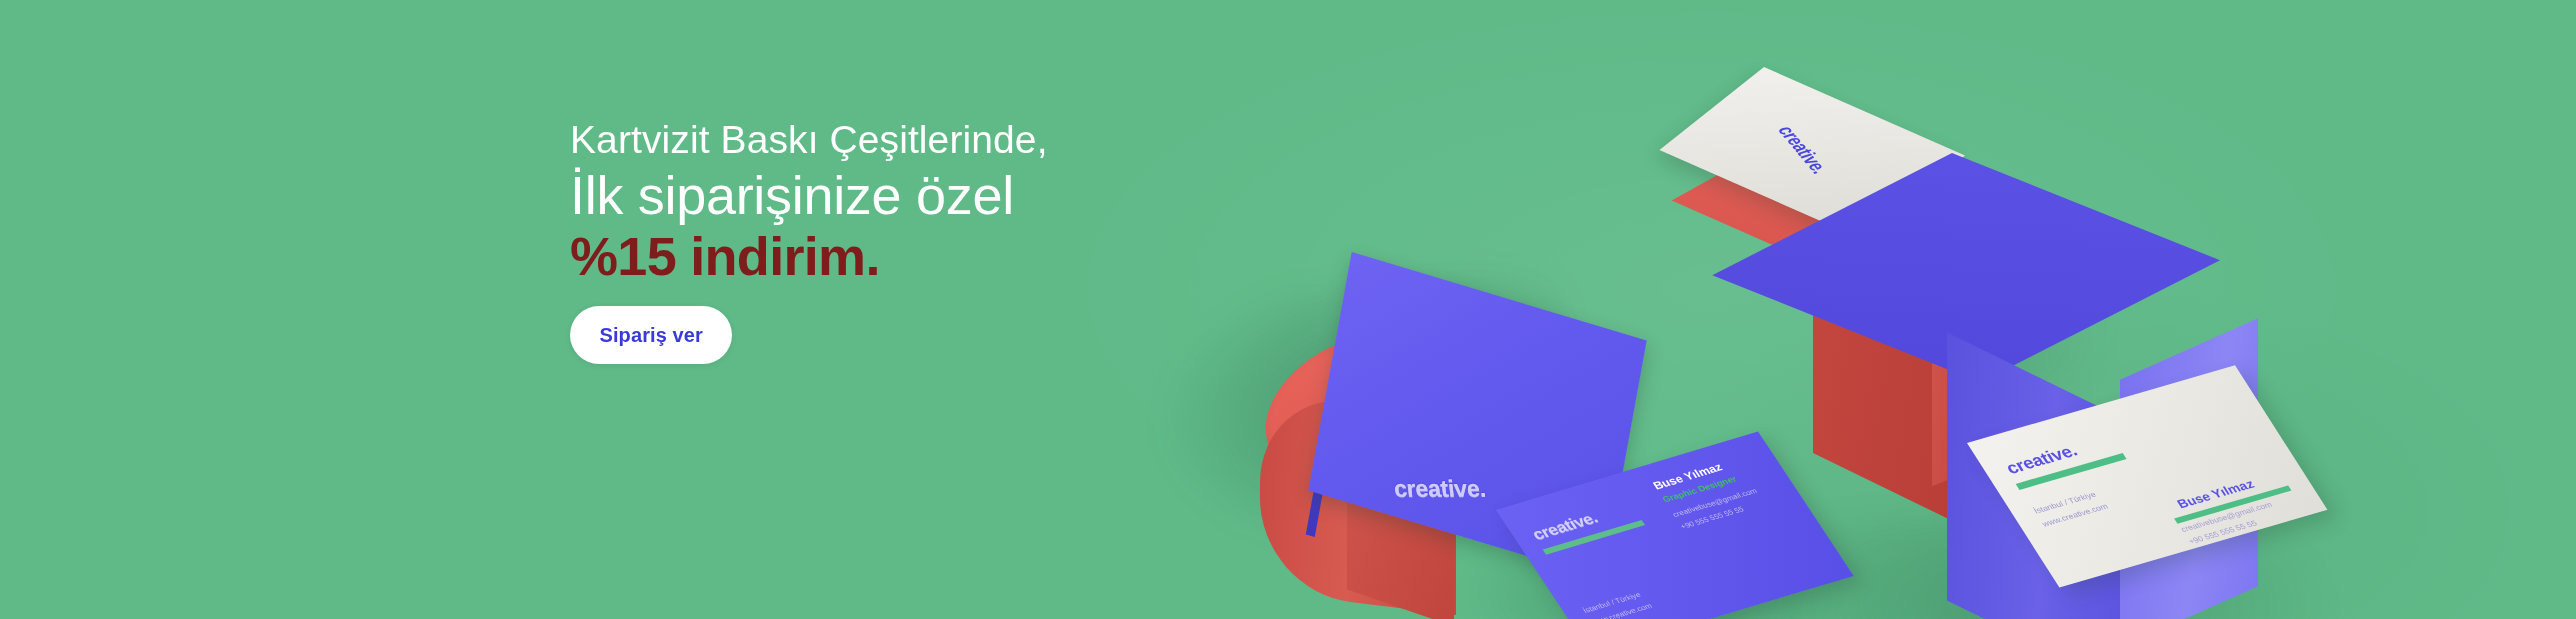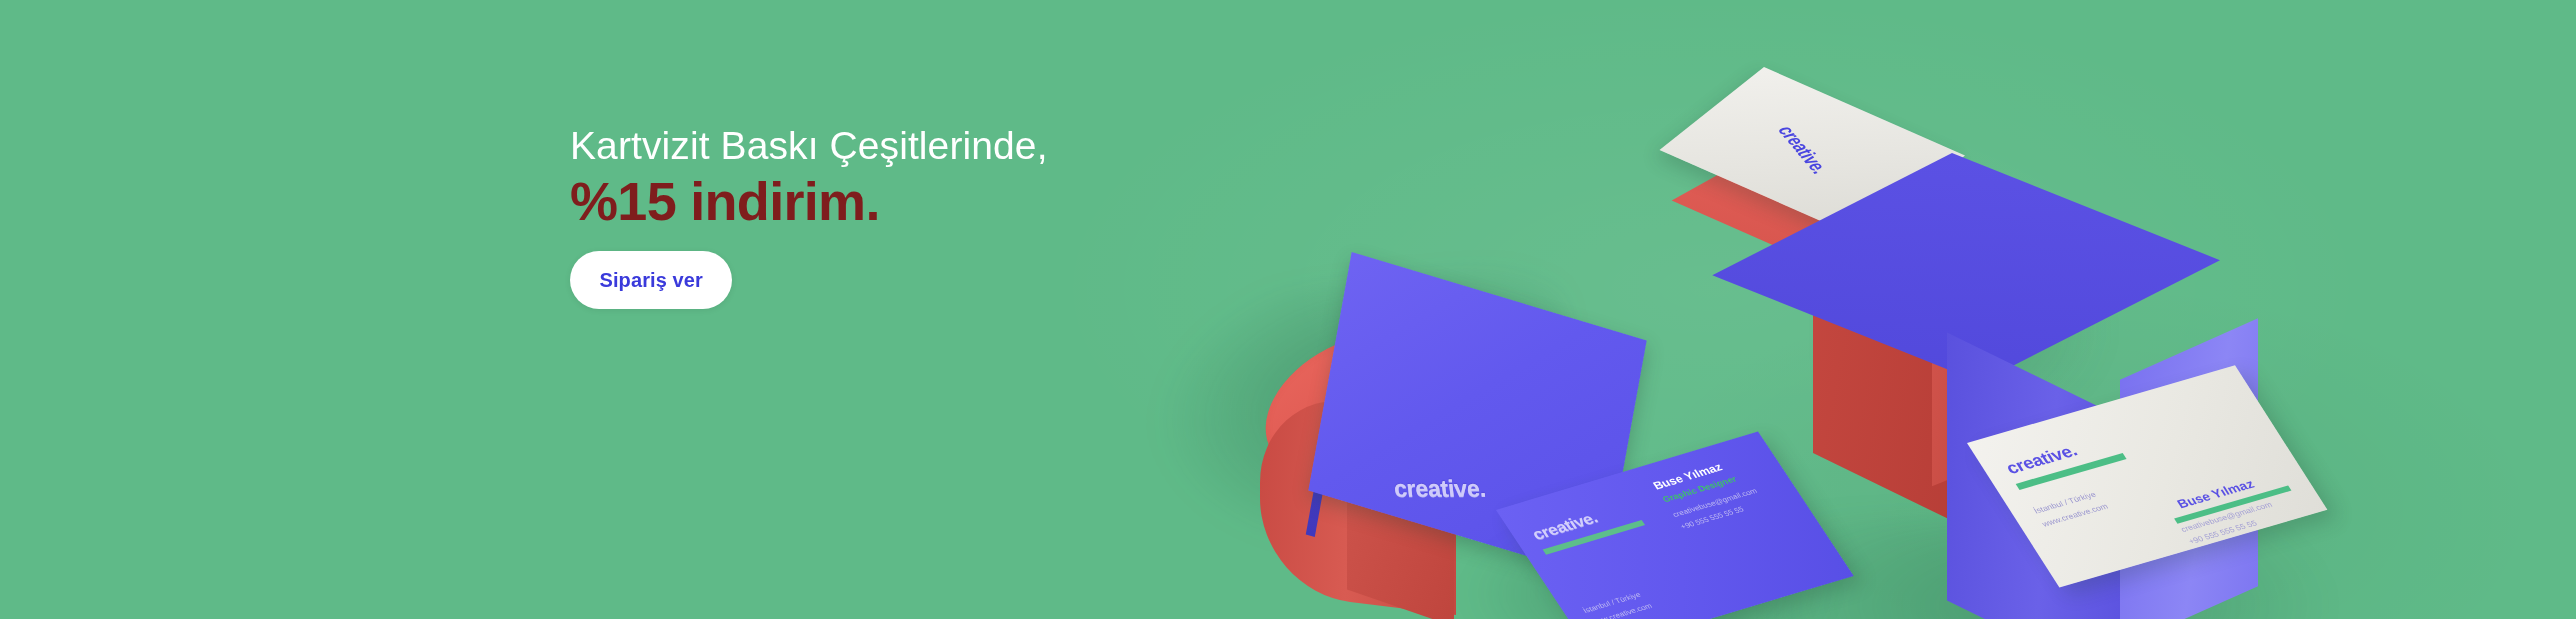--- a/index.html
+++ b/index.html
@@ -18,21 +18,21 @@
   .floor-glow{
     position:absolute;left:0;top:0;width:100%;height:100%;
     background:
       radial-gradient(ellipse 939px 416px at 1711px 288px, rgba(255,255,255,0.055), rgba(255,255,255,0) 72%),
       radial-gradient(ellipse 671px 335px at 2080px 510px, rgba(0,0,0,0.045), rgba(0,0,0,0) 70%);
     pointer-events:none;
   }
 
   
   .copy{
-    position:absolute;left:570px;top:126px;width:671px;z-index:60;
+    position:absolute;left:570px;top:120px;width:671px;z-index:60;
   }
   .headline-1{
     color:#FFFFFF;font-size:39px;line-height:1.0;font-weight:300;
     letter-spacing:0.1px;white-space:nowrap;margin:0 0 9.4px 0;
   }
   .headline-2{
     color:#FFFFFF;font-size:54px;line-height:1.0;font-weight:300;
     letter-spacing:-0.3px;white-space:nowrap;margin:0 0 6.7px 0;
   }
   .headline-3{
@@ -258,18 +258,19 @@
       <span class="cwf-txt cwf-name">Buse Yılmaz</span>
       <span class="cwf-bar2"></span>
       <span class="cwf-txt cwf-mail">creativebuse@gmail.com</span>
       <span class="cwf-txt cwf-tel">+90 555 555 55 55</span>
     </div>
 
   </div>
 
   <div class="copy">
     <p class="headline-1">Kartvizit Baskı Çeşitlerinde,</p>
+    <p class="headline-2">İlk siparişinize özel</p>
     <p class="headline-3">%15 indirim.</p>
     <button class="cta">Sipariş ver</button>
   </div>
 
 </div>
 
 
 </body></html>

